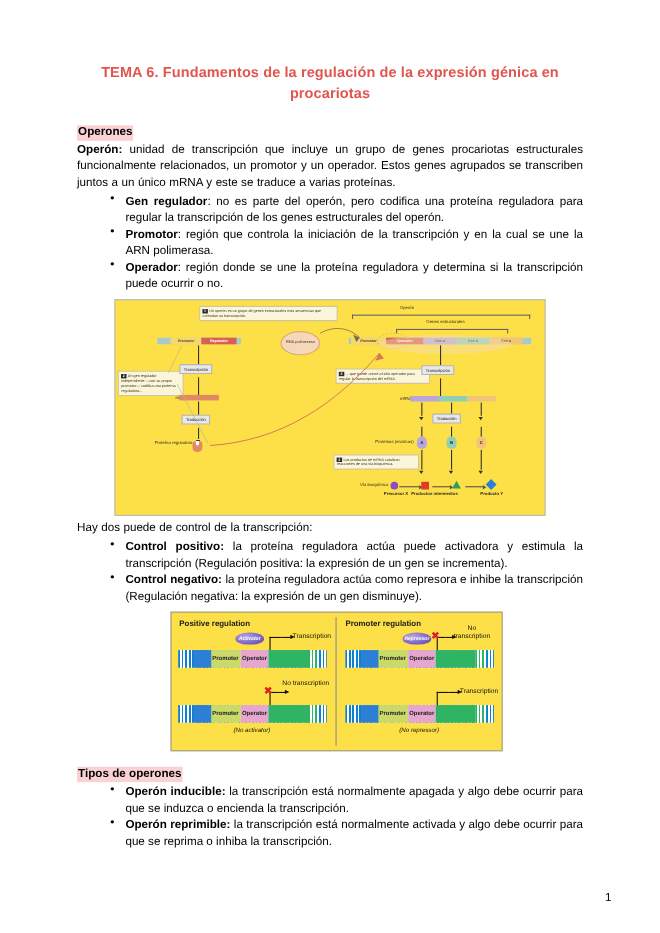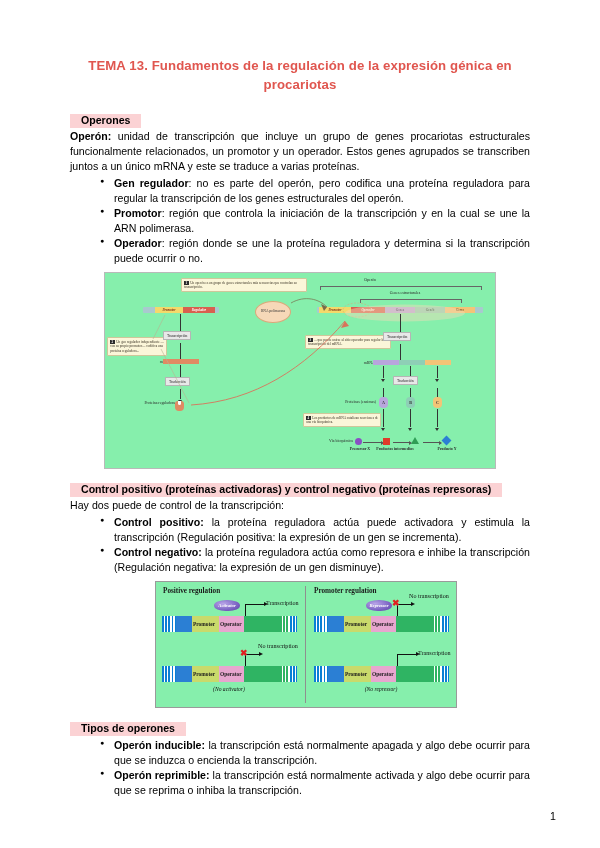--- a/index.html
+++ b/index.html
@@ -10,39 +10,39 @@
   }
   .page{position:relative;width:600px;height:848px;padding:0;box-sizing:border-box;}
   .content{position:absolute;left:70px;top:56px;width:460px;}
 
   h1.doc-title{
     font-size:13.2px;font-weight:bold;color:#e0564f;text-align:center;
     margin:0 0 10px 0;line-height:1.45;letter-spacing:0.1px;
   }
   .sec-head{
     display:inline-block;background:#fbd2d4;color:#000;font-weight:bold;
-    font-size:10.6px;line-height:1.3;padding:0 11px;margin:10px 0 1px 0;
+    font-size:10.6px;line-height:1.3;padding:0 1px;margin:10px 0 1px 0;
   }
   p.para{
     font-size:10.6px;line-height:1.42;margin:0 0 2px 0;text-align:justify;
     word-spacing:0.2px;
   }
   p.para.left{text-align:left;}
   ul.bullets{margin:1px 0 2px 0;padding-left:30px;list-style:none;}
   ul.bullets li{
     font-size:10.6px;line-height:1.42;text-align:justify;margin-bottom:0px;
     position:relative;padding-left:14px;
   }
   ul.bullets li:before{
     content:"\25CF";position:absolute;left:0;top:-0.5px;font-size:7px;
   }
   b{font-weight:bold;}
 
   
-  .fig{border:1px solid #b9b9b9;background:#86efac;margin:6px auto 4px auto;position:relative;font-family:Liberation Serif, serif;}
+  .fig{border:1px solid #b9b9b9;background:#fde047;margin:6px auto 4px auto;position:relative;}
   #fig-operon{width:390px;height:195px;margin-left:34px;}
   #fig-regulation{width:300px;height:125px;margin-left:85px;border:1px solid #9a9a9a;}
 
   
   .f1{position:absolute;inset:0;font-size:3.4px;line-height:1.25;}
   .callout{
     position:absolute;background:#fbf6d9;border:0.7px solid #cfc79a;
     padding:1.6px 2.2px;font-size:3.4px;line-height:1.3;color:#3a3325;
     border-radius:1px;
   }
@@ -101,21 +101,21 @@
 
   .pagenum{position:absolute;right:44px;bottom:26px;font-size:10.6px;color:#000;}
 </style>
 </head>
 <body>
 
 <div class="page">
 
   <div class="content">
 
-    <h1 class="doc-title">TEMA 13. Fundamentos de la regulación de la expresión génica en procariotas</h1>
+    <h1 class="doc-title">TEMA 6. Fundamentos de la regulación de la expresión génica en procariotas</h1>
 
     
     <div class="sec-head">Operones</div>
 
     <p class="para"><b>Operón:</b><span> unidad de transcripción que incluye un grupo de genes procariotas estructurales funcionalmente relacionados, un promotor y un operador. Estos genes agrupados se transcriben juntos a un único mRNA y este se traduce a varias proteínas.</span></p>
 
     <ul class="bullets">
       <li><b>Gen regulador</b><span>: </span><span>no es parte del operón, pero codifica una proteína reguladora para regular la transcripción de los genes estructurales del operón.</span></li>
       <li><b>Promotor</b><span>: </span><span>región que controla la iniciación de la transcripción y en la cual se une la ARN polimerasa.</span></li>
       <li><b>Operador</b><span>: </span><span>región donde se une la proteína reguladora y determina si la transcripción puede ocurrir o no.</span></li>
@@ -218,21 +218,20 @@
         <div style="position:absolute;left:306px;top:164px;width:0;height:0;border-left:4px solid transparent;border-right:4px solid transparent;border-bottom:7px solid #2f9e55;"></div>
         <div style="position:absolute;left:338px;top:164px;width:7px;height:7px;background:#2b7fd4;transform:rotate(45deg);"></div>
         <div class="lbl b" style="left:236px;top:174px;width:38px;">Precursor X</div>
         <div class="lbl b" style="left:268px;top:174px;width:44px;">Productos intermedios</div>
         <div class="lbl b" style="left:322px;top:174px;width:40px;">Producto Y</div>
 
       </div>
     </div>
 
     
-    <div class="sec-head">Control positivo (proteínas activadoras) y control negativo (proteínas represoras)</div>
     <p class="para left">Hay dos puede de control de la transcripción:</p>
     <ul class="bullets">
       <li><b>Control positivo:</b><span> </span><span>la proteína reguladora actúa puede activadora y estimula la transcripción (Regulación positiva: la expresión de un gen se incrementa).</span></li>
       <li><b>Control negativo:</b><span> </span><span>la proteína reguladora actúa como represora e inhibe la transcripción (Regulación negativa: la expresión de un gen disminuye).</span></li>
     </ul>
 
     
     <div class="fig" id="fig-regulation">
       <div class="f2">
 

